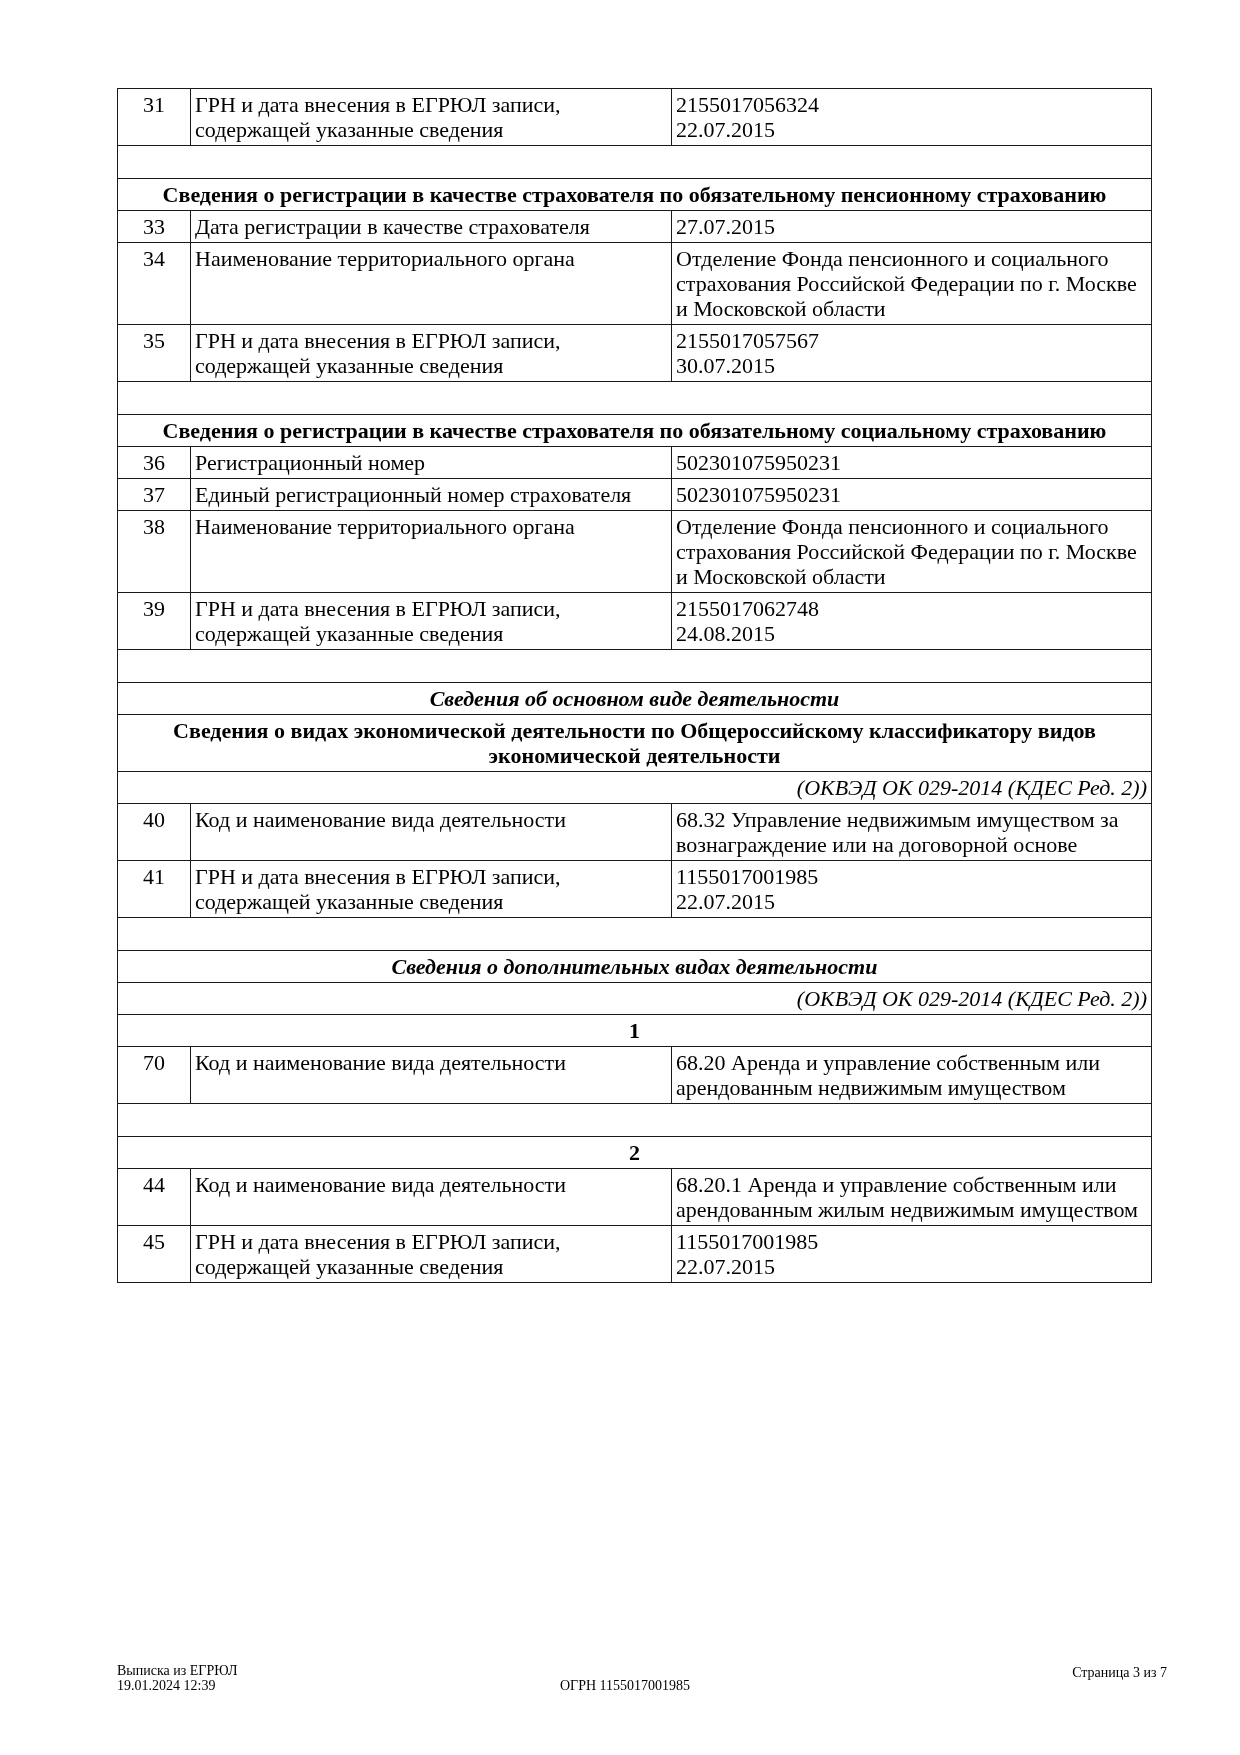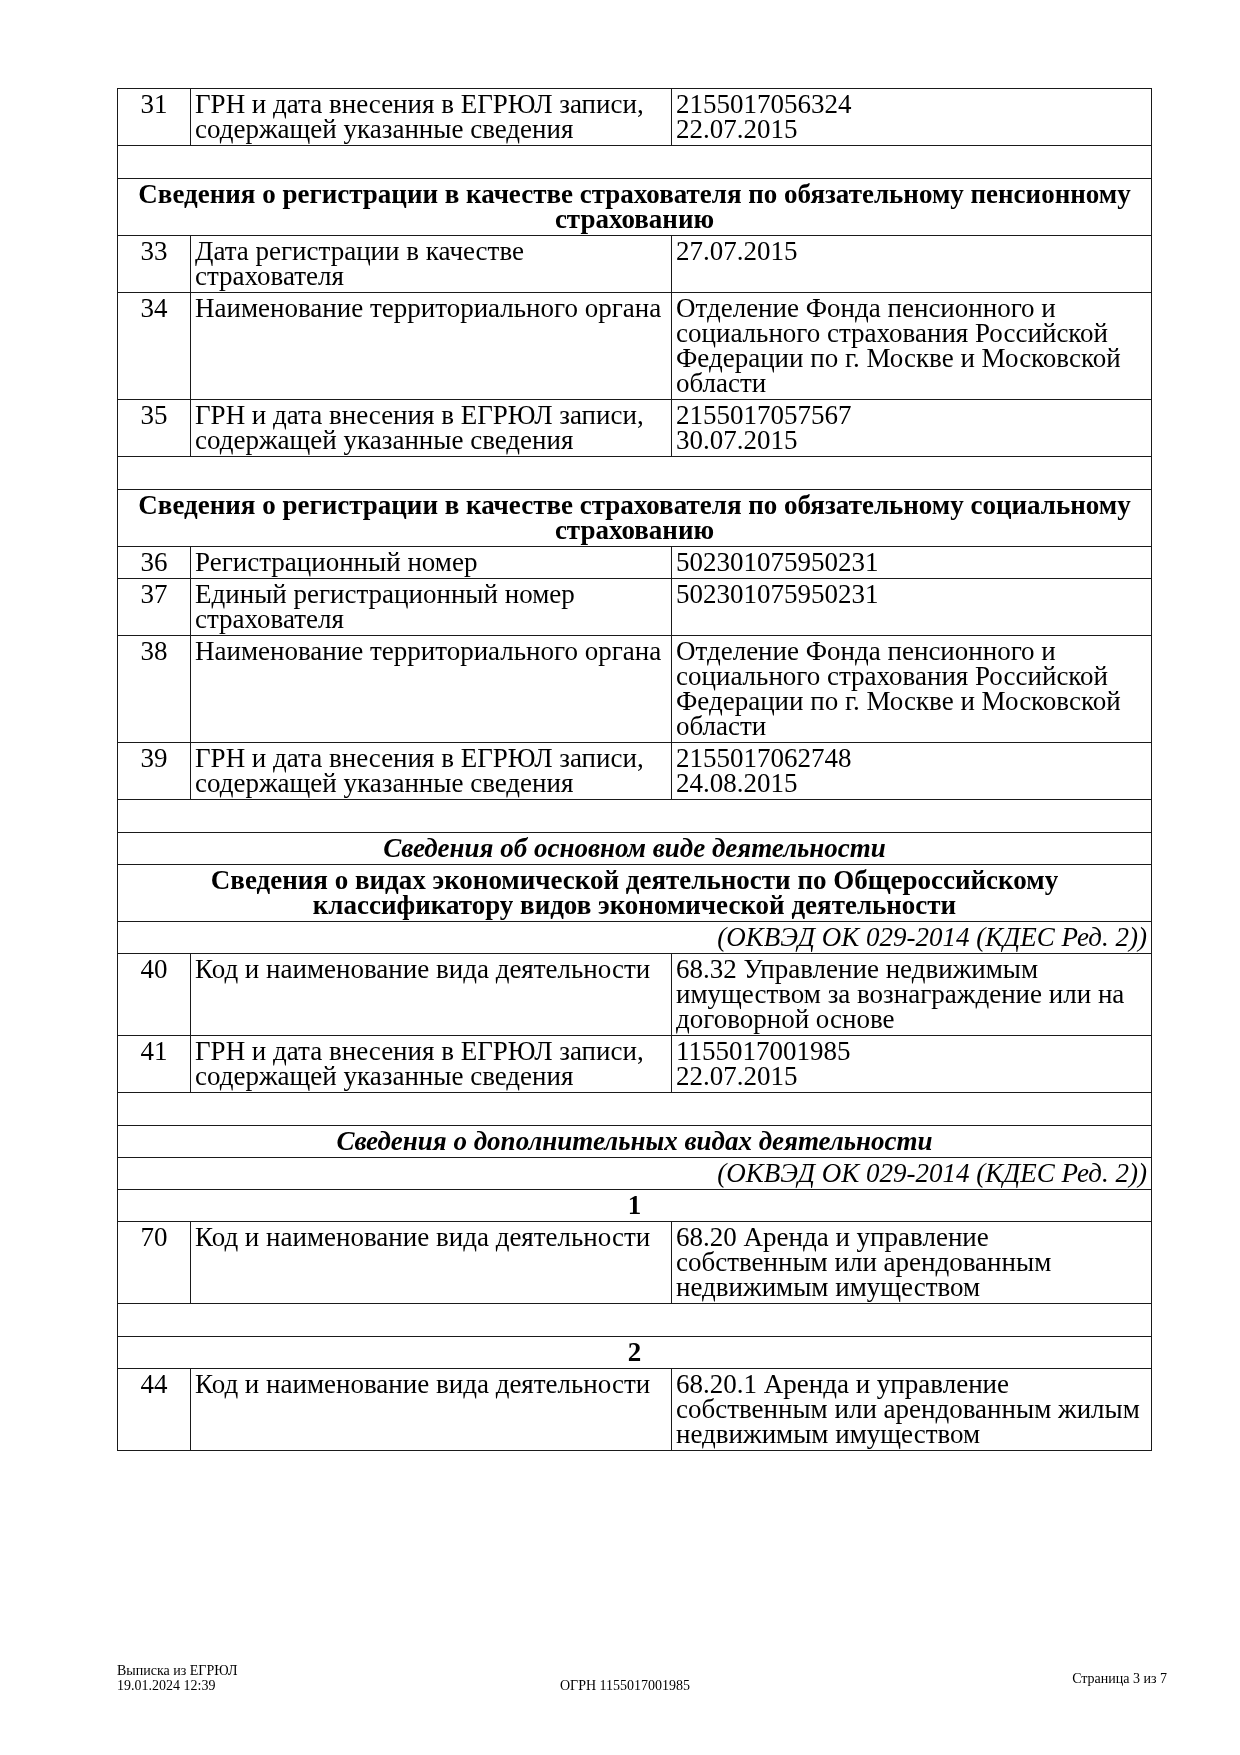--- a/index.html
+++ b/index.html
@@ -18,21 +18,21 @@
     .page {
       position: absolute;
       left: 117px;
       top: 88px;
       width: 1034px;
     }
     table.egrul {
       border-collapse: collapse;
       width: 1034px;
       table-layout: fixed;
-      font-size: 27px;
+      font-size: 22px;
       line-height: 25px;
     }
     table.egrul td {
       border: 1.5px solid #1a1a1a;
       padding: 3px 4px 3px 4px;
       vertical-align: top;
     }
     col.c-num { width: 73px; }
     col.c-label { width: 481px; }
     col.c-value { width: 480px; }
@@ -62,21 +62,21 @@
       position: absolute;
       top: 1663px;
       left: 117px;
       width: 1040px;
       font-size: 14px;
       line-height: 15px;
       font-family: "Liberation Serif", "DejaVu Serif", serif;
     }
     .footer-left { position: absolute; left: 0; top: 0; }
     .footer-center { position: absolute; left: 443px; top: 15px; }
-    .footer-right { position: absolute; right: -10px; top: 8px; }
+    .footer-right { position: absolute; right: -10px; top: 2px; }
     .footer span.line { display: block; }
   </style>
 </head>
 <body>
 
 <div class="page">
   <table class="egrul">
     <colgroup>
       <col class="c-num">
       <col class="c-label">
@@ -204,20 +204,28 @@
           <td colspan="3" class="empty"></td>
         </tr>
         <tr>
           <td colspan="3" class="index-num">2</td>
         </tr>
         <tr>
           <td class="num">44</td>
           <td class="label">Код и наименование вида деятельности</td>
           <td class="value">
             <span class="line">68.20.1 Аренда и управление собственным или арендованным жилым недвижимым имуществом</span>
+          </td>
+        </tr>
+        <tr>
+          <td class="num">45</td>
+          <td class="label">ГРН и дата внесения в ЕГРЮЛ записи, содержащей указанные сведения</td>
+          <td class="value">
+            <span class="line">1155017001985</span>
+            <span class="line">22.07.2015</span>
           </td>
         </tr>
       </tbody>
   </table>
 </div>
 
 <div class="footer">
   <div class="footer-left">
     <span class="line">Выписка из ЕГРЮЛ</span>
     <span class="line">19.01.2024 12:39</span>

